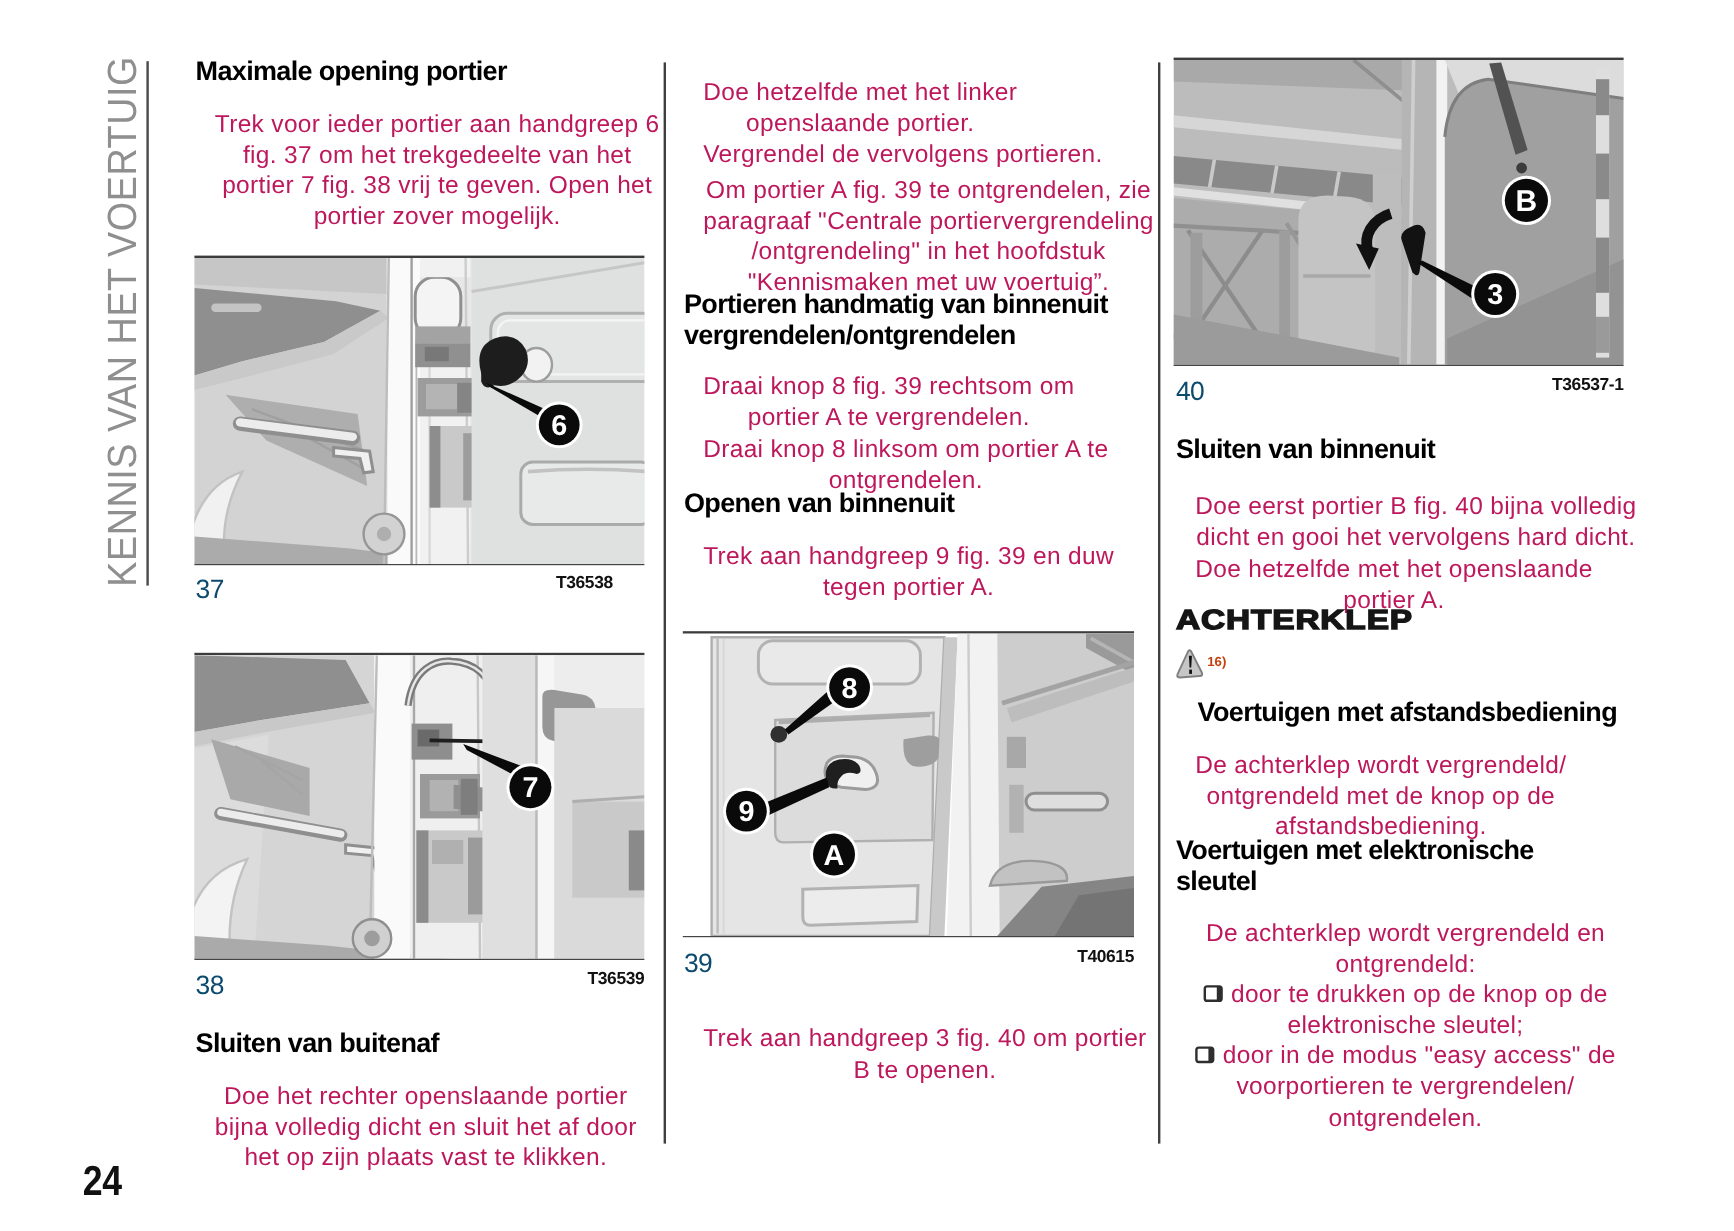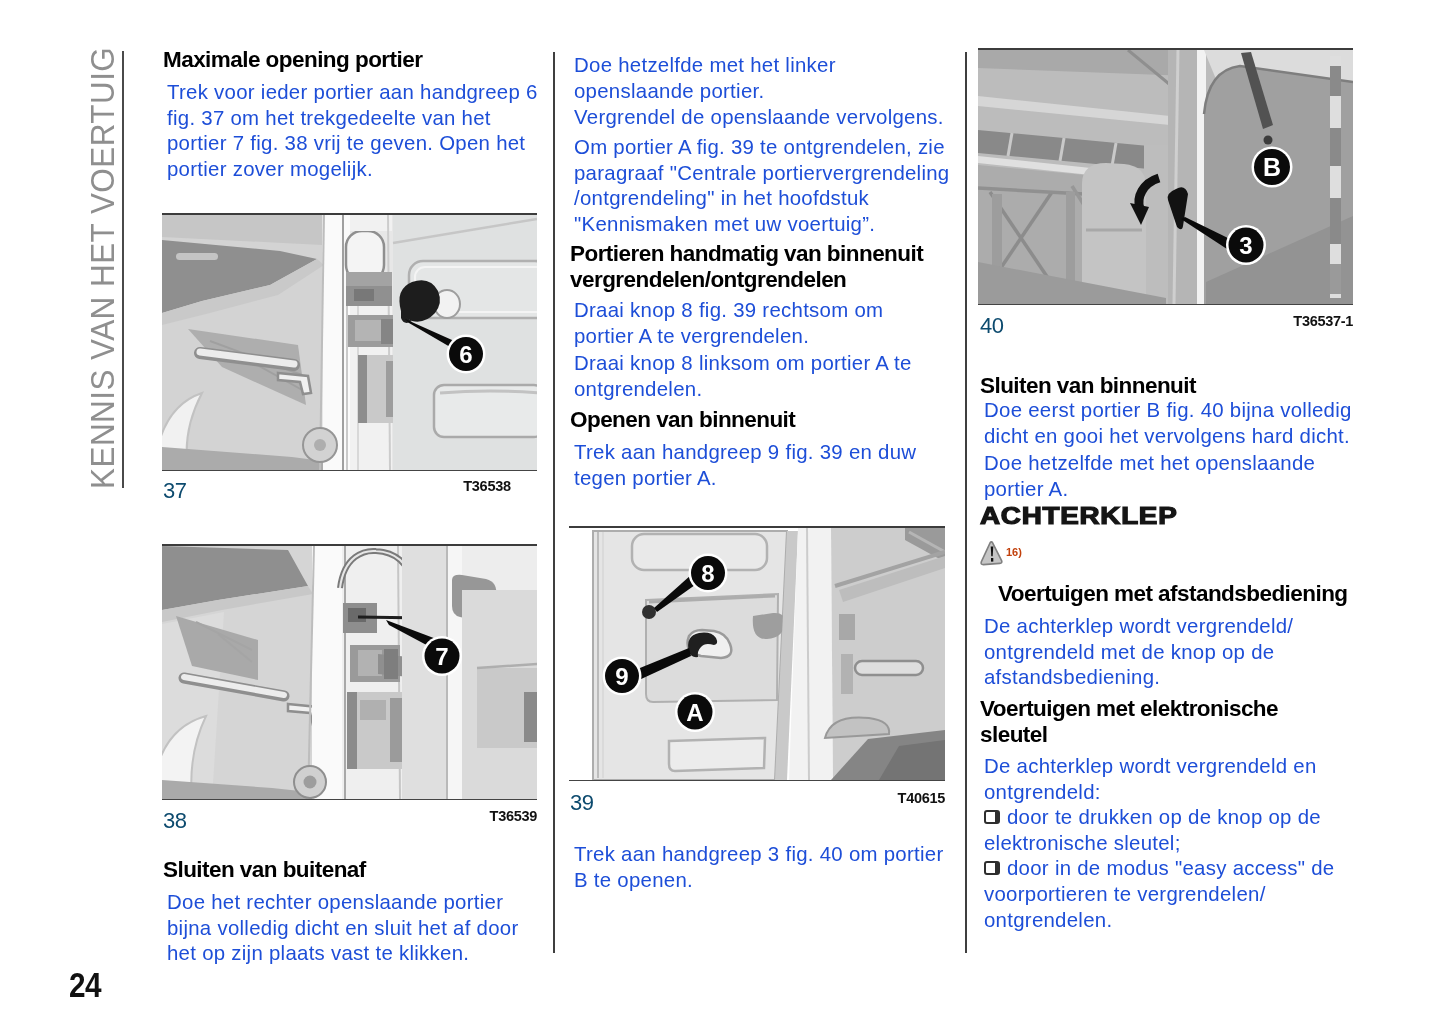--- a/index.html
+++ b/index.html
@@ -1,19 +1,19 @@
 <!DOCTYPE html>
 <html><head>
 <meta charset="utf-8">
 <style>
   html,body{margin:0;padding:0;}
   body{width:1445px;height:1026px;position:relative;background:#fff;
        font-family:"Liberation Sans", sans-serif;color:#333;overflow:hidden;}
   .abs{position:absolute;}
-  p.b{font-size:20.4px;line-height:25.6px;color:#1d4ed8;margin:4px;letter-spacing:0.28px;white-space:nowrap;}
+  p.b{font-size:20.4px;line-height:25.6px;color:#be185d;margin:16px;letter-spacing:0.28px;white-space:nowrap;text-align:center;}
   h3.h{font-size:22.5px;line-height:25.8px;color:#000000;margin:0;font-weight:bold;letter-spacing:-0.55px;white-space:nowrap;}
   .blt{display:inline-block;width:9px;height:10.5px;border:2.5px solid #2e2e2e;border-right:5.5px solid #2e2e2e;border-radius:3px;margin-right:7px;}
   .figline{height:0;border-top:2px solid #3c3c3c;}
   .cap{font-size:22px;color:#0c4a6e;letter-spacing:-0.5px;}
   .code{font-size:14.5px;font-weight:bold;color:#111;letter-spacing:-0.3px;}
 </style>
 </head>
 <body>
 
 <div class="abs" style="left:83px;top:489px;transform-origin:0 0;transform:rotate(-90deg) scaleX(0.925);width:470px;white-space:nowrap;font-size:34px;color:#8f8f8f;letter-spacing:0.5px;">KENNIS VAN HET VOERTUIG</div>
@@ -200,21 +200,21 @@
 <div class="cap abs" style="left:163px;top:808px;">38</div>
 
 <div class="code abs" style="left:437px;top:808px;width:100px;text-align:right;">T36539</div>
 
 <h3 class="h abs" style="left:163px;top:857px;">Sluiten van buitenaf</h3>
 
 <p class="b abs" style="left:163px;top:886px;">Doe het rechter openslaande portier<br>bijna volledig dicht en sluit het af door<br>het op zijn plaats vast te klikken.</p>
 
 <p class="b abs" style="left:570px;top:49px;">Doe hetzelfde met het linker<br>openslaande portier.</p>
 
-<p class="b abs" style="left:570px;top:101px;">Vergrendel de openslaande vervolgens.</p>
+<p class="b abs" style="left:570px;top:101px;">Vergrendel de vervolgens portieren.</p>
 
 <p class="b abs" style="left:570px;top:131px;">Om portier A fig. 39 te ontgrendelen, zie<br>paragraaf "Centrale portiervergrendeling<br>/ontgrendeling" in het hoofdstuk<br>"Kennismaken met uw voertuig”.</p>
 
 <h3 class="h abs" style="left:570px;top:241px;">Portieren handmatig van binnenuit<br>vergrendelen/ontgrendelen</h3>
 
 <p class="b abs" style="left:570px;top:294px;">Draai knop 8 fig. 39 rechtsom om<br>portier A te vergrendelen.</p>
 
 <p class="b abs" style="left:570px;top:347px;">Draai knop 8 linksom om portier A te<br>ontgrendelen.</p>
 
 <h3 class="h abs" style="left:570px;top:407px;">Openen van binnenuit</h3>
@@ -363,21 +363,21 @@
   <circle cx="294" cy="117" r="18" fill="#0a0a0a"></circle>
   <text x="294" y="126" text-anchor="middle" font-family="Liberation Sans, sans-serif" font-size="25" font-weight="bold" fill="#ffffff">B</text>
 </svg>
 
 <div class="abs" style="left:978px;top:304px;width:375px;height:0;border-top:1.5px solid #444;"></div>
 
 <div class="cap abs" style="left:980px;top:313px;">40</div>
 
 <div class="code abs" style="left:1253px;top:313px;width:100px;text-align:right;">T36537-1</div>
 
-<h3 class="h abs" style="left:980px;top:362px;margin-top:11px;">Sluiten van binnenuit</h3>
+<h3 class="h abs" style="left:980px;top:362px;">Sluiten van binnenuit</h3>
 
 <p class="b abs" style="left:980px;top:394px;">Doe eerst portier B fig. 40 bijna volledig<br>dicht en gooi het vervolgens hard dicht.</p>
 
 <p class="b abs" style="left:980px;top:447px;">Doe hetzelfde met het openslaande<br>portier A.</p>
 
 <div class="abs" style="left:980px;top:503px;font-size:23px;font-weight:bold;color:#151515;letter-spacing:0.6px;-webkit-text-stroke:1.2px #151515;transform:scaleX(1.21);transform-origin:0 0;">ACHTERKLEP</div>
 
 <div class="abs" style="left:979px;top:540px;">
 <svg width="26" height="27" viewBox="0 0 26 27">
   <path d="M11.2 2.6 Q12.4 1 13.6 2.8 L22.6 20.6 Q23.6 23.2 20.8 23.4 L4.4 24.6 Q1.2 24.6 2.4 21.6 Z" fill="#c6c6c6" stroke="#808080" stroke-width="1.6" stroke-linejoin="round"></path>

